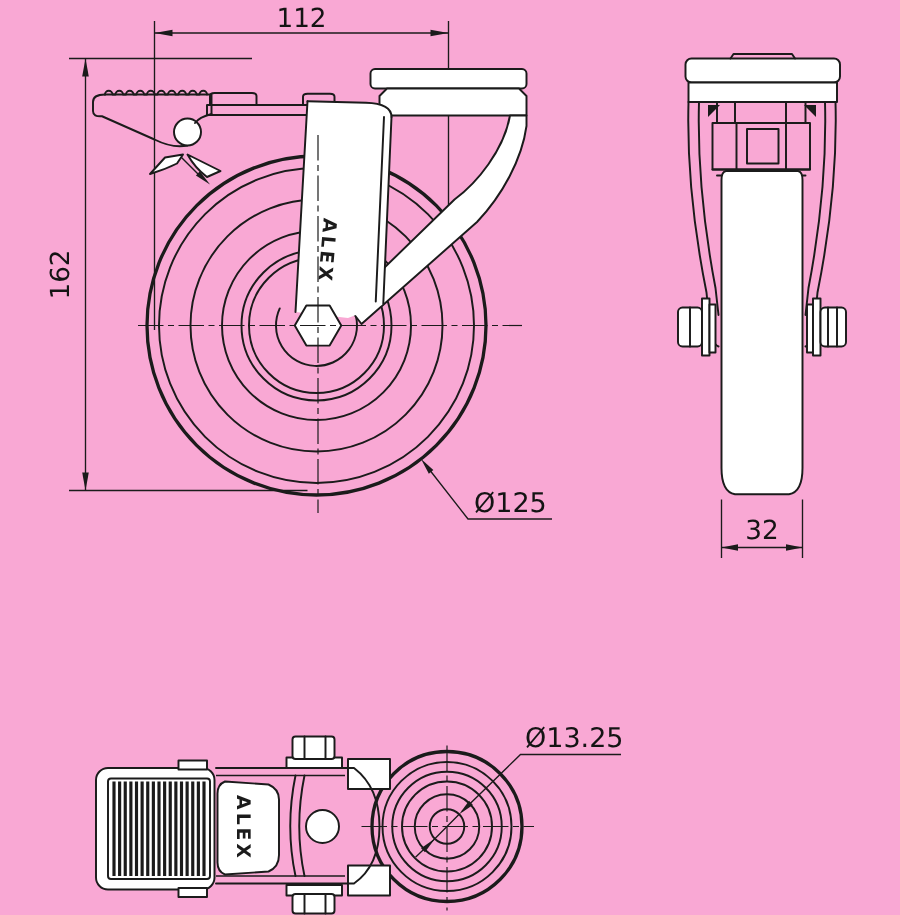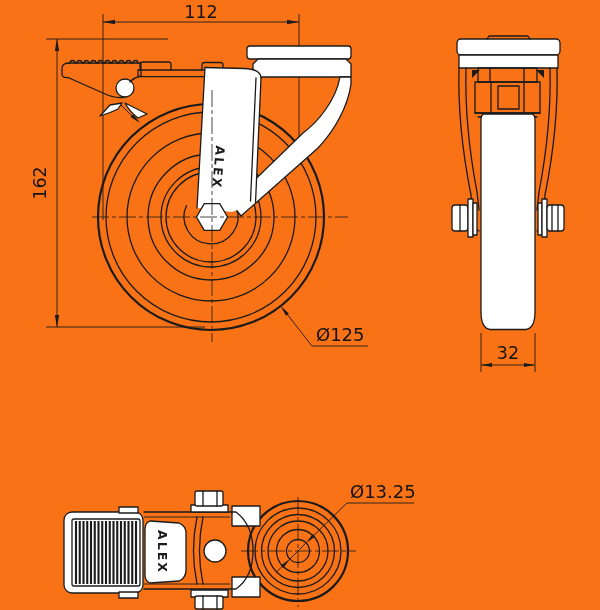--- a/index.html
+++ b/index.html
@@ -1,16 +1,16 @@
 <!DOCTYPE html>
 <html><head>
 <meta charset="utf-8">
 <style>
   html,body{margin:0;padding:0;background:#ffffff;}
-  .stage{width:600px;height:610px;position:relative;background:#f97316;overflow:hidden;}
+  .stage{width:600px;height:610px;position:relative;background:#f9a8d4;overflow:hidden;}
   svg{display:block;}
   .ln{fill:none;stroke:#1b1b1b;stroke-width:1.3;stroke-linejoin:round;stroke-linecap:round;}
   .thin{fill:none;stroke:#1b1b1b;stroke-width:0.9;stroke-linecap:butt;}
   .thick{fill:none;stroke:#1b1b1b;stroke-width:2.2;}
   .wfill{fill:#ffffff;}
   .nofill{fill:none;}
   .arr{fill:#1b1b1b;stroke:none;}
   .cl{fill:none;stroke:#1b1b1b;stroke-width:0.8;stroke-dasharray:17 3 4 3;}
   .rib{fill:none;stroke:#1b1b1b;stroke-width:2.1;}
   text{fill:#141414;font-family:"DejaVu Sans","Liberation Sans",sans-serif;}

